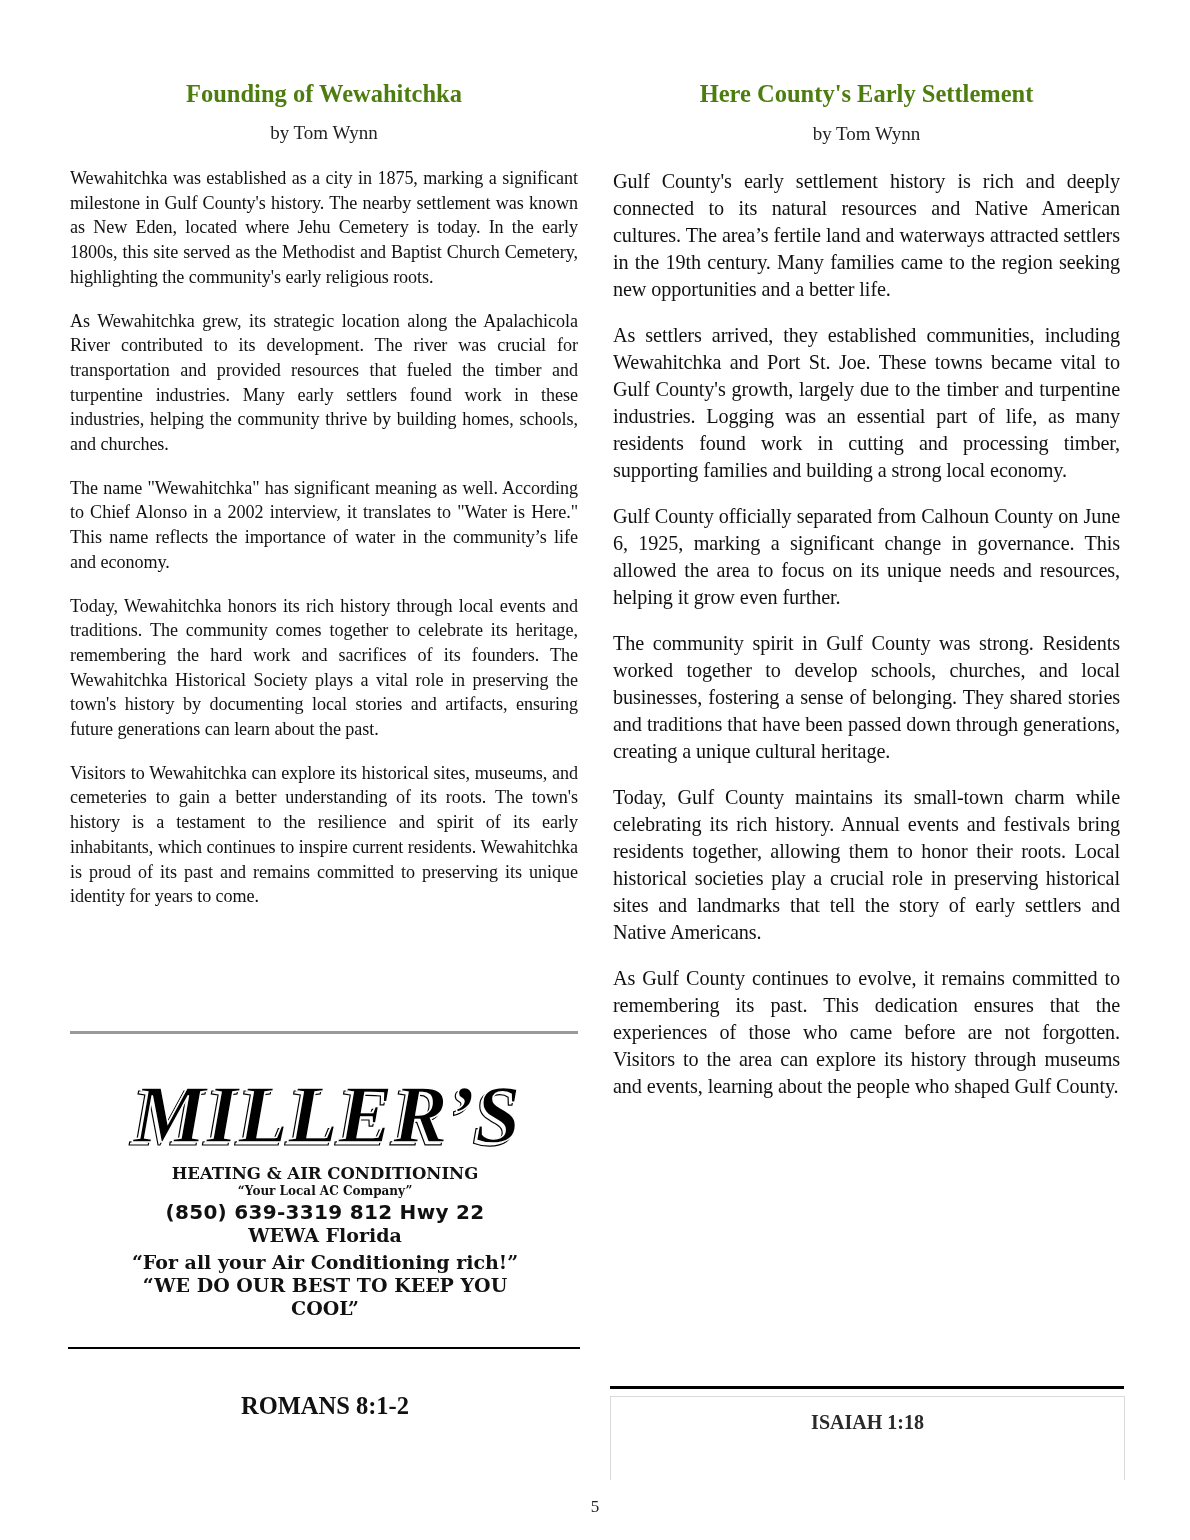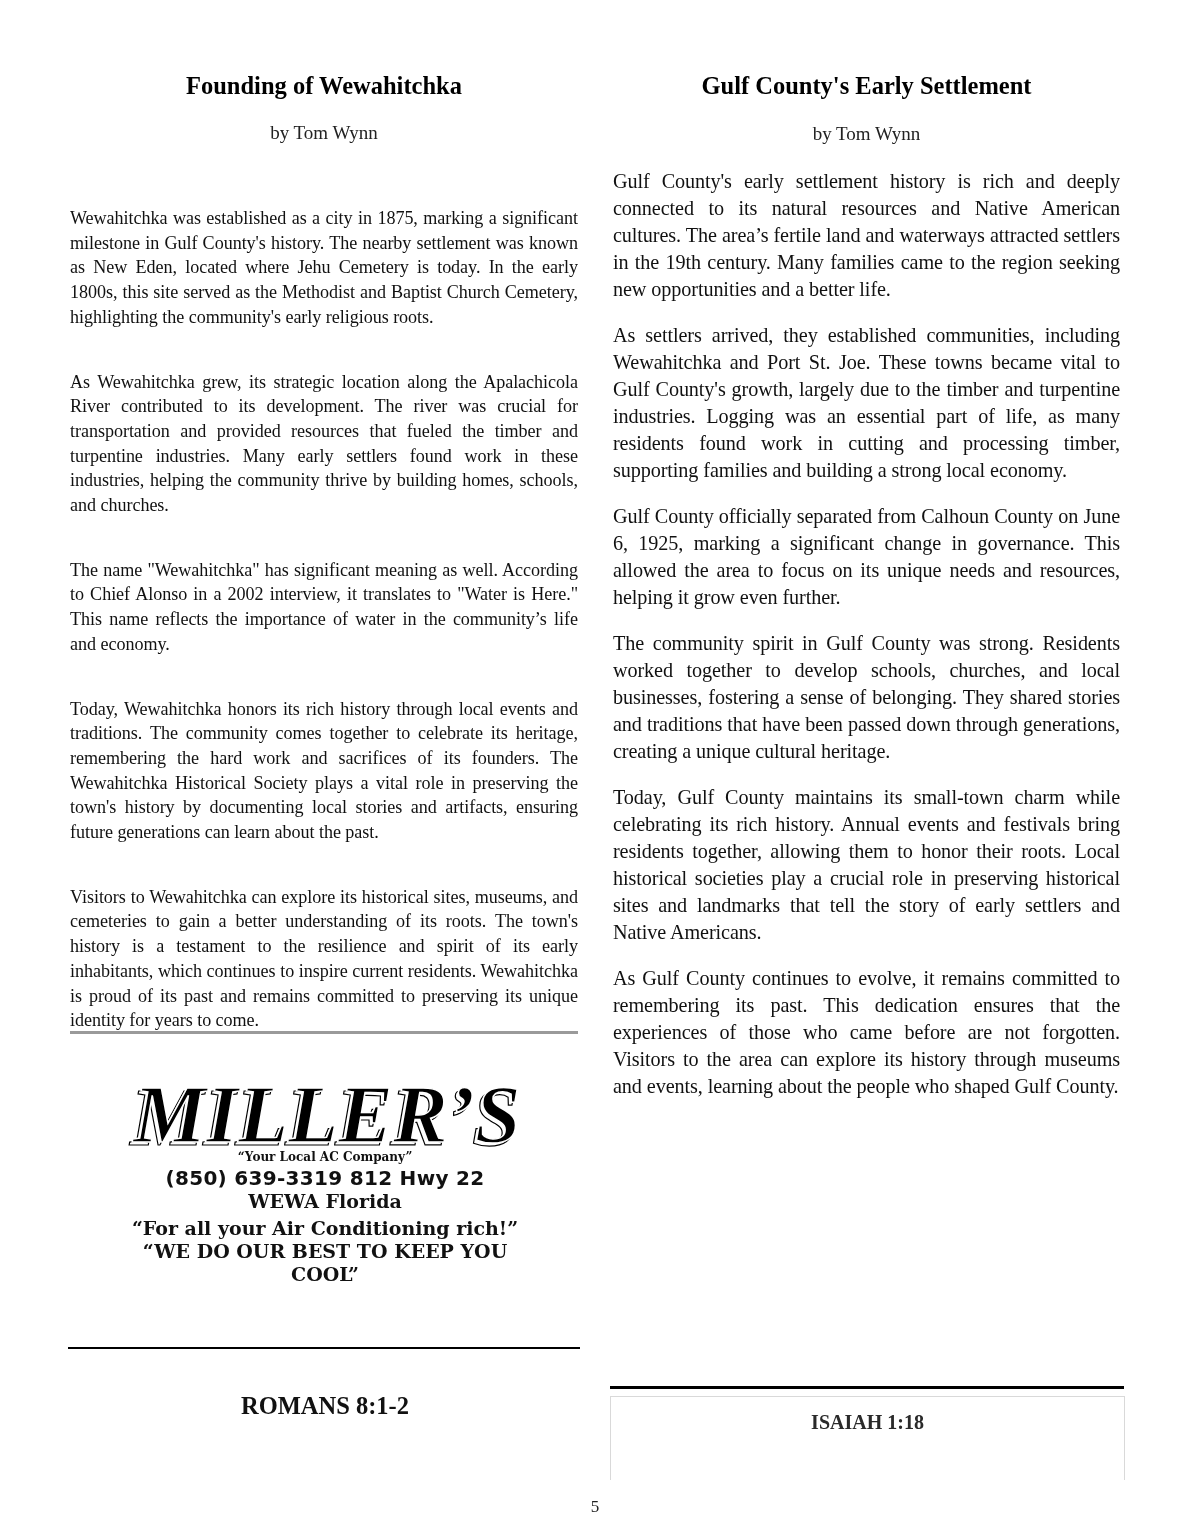--- a/index.html
+++ b/index.html
@@ -6,32 +6,32 @@
     body {
       width: 1190px; height: 1540px; position: relative; overflow: hidden;
       font-family: "Liberation Serif", "DejaVu Serif", serif; color: #111;
     }
     .col { position: absolute; top: 0; }
     .col-left { left: 70px; width: 508px; }
     .col-right { left: 613px; width: 507px; }
 
     .article-title {
       position: absolute; left: 0; right: 0; text-align: center;
-      font-weight: bold; font-size: 24.5px; margin: 0; color: #000000;
+      font-weight: bold; font-size: 24.5px; margin: 8px; color: #4d7c0f;
     }
     .byline {
       position: absolute; left: 0; right: 0; text-align: center;
       font-size: 19px; margin: 0; color: #222;
     }
     .body-text p {
       margin: 0; text-align: justify; text-align-last: left;
       hyphens: none;
     }
     .col-left .body-text { position: absolute; top: 166px; left: 0; right: 0; }
-    .col-left .body-text p { font-size: 18.1px; line-height: 24.7px; margin-bottom: 19px; letter-spacing: -0.05px; margin-top: 40px; }
+    .col-left .body-text p { font-size: 18.1px; line-height: 24.7px; margin-bottom: 19px; letter-spacing: -0.05px; }
     .col-right .body-text { position: absolute; top: 168px; left: 0; right: 0; }
     .col-right .body-text p { font-size: 20.2px; line-height: 26.9px; margin-bottom: 19.5px; letter-spacing: -0.1px; }
 
     .gray-rule {
       position: absolute; left: 70px; width: 508px; top: 1031px;
       height: 3px; background: #9a9a9a;
     }
     .ad-box { position: absolute; left: 70px; width: 510px; top: 1060px; text-align: center; }
     .ad-logo {
       display: block; margin: 10px auto 0; width: 410px; height: 80px;
@@ -85,32 +85,33 @@
   </div>
 </section>
 
 <div class="gray-rule"></div>
 
 <section class="ad-box">
   <svg class="ad-logo" viewBox="0 0 410 80">
     <text id="logo-shadow" x="207" y="72" text-anchor="middle" font-family="Liberation Serif, serif" font-style="italic" font-weight="bold" font-size="82" fill="none" stroke="#000" stroke-width="1.2" transform="translate(-3,3)">MILLER’S</text>
     <text id="logo-main" x="207" y="72" text-anchor="middle" font-family="Liberation Serif, serif" font-style="italic" font-weight="bold" font-size="82" fill="#000" stroke="#fff" stroke-width="1.5" paint-order="fill">MILLER’S</text>
   </svg>
+  <p class="ad-line ad-subtitle">HEATING &amp; AIR CONDITIONING</p>
   <p class="ad-line ad-tagline">“Your Local AC Company”</p>
   <p class="ad-line ad-phone">(850) 639-3319 812 Hwy 22</p>
   <p class="ad-line ad-city">WEWA Florida</p>
   <p class="ad-line ad-needs">“For all your Air Conditioning rich!”</p>
   <p class="ad-line ad-cool">“WE DO OUR BEST TO KEEP YOU COOL”</p>
 </section>
 
 <div class="black-rule-left"></div>
 <p class="verse-left">ROMANS 8:1-2</p>
 
 <section class="col col-right">
-  <h1 class="article-title" style="top:72px;">Gulf County's Early Settlement</h1>
+  <h1 class="article-title" style="top:72px;">Here County's Early Settlement</h1>
   <p class="byline" style="top:123px;">by Tom Wynn</p>
   <div class="body-text">
     <p>Gulf County's early settlement history is rich and deeply connected to its natural resources and Native American cultures. The area’s fertile land and waterways attracted settlers in the 19th century. Many families came to the region seeking new opportunities and a better life.</p>
     <p>As settlers arrived, they established communities, including Wewahitchka and Port St. Joe. These towns became vital to Gulf County's growth, largely due to the timber and turpentine industries. Logging was an essential part of life, as many residents found work in cutting and processing timber, supporting families and building a strong local economy.</p>
     <p>Gulf County officially separated from Calhoun County on June 6, 1925, marking a significant change in governance. This allowed the area to focus on its unique needs and resources, helping it grow even further.</p>
     <p>The community spirit in Gulf County was strong. Residents worked together to develop schools, churches, and local businesses, fostering a sense of belonging. They shared stories and traditions that have been passed down through generations, creating a unique cultural heritage.</p>
     <p>Today, Gulf County maintains its small-town charm while celebrating its rich history. Annual events and festivals bring residents together, allowing them to honor their roots. Local historical societies play a crucial role in preserving historical sites and landmarks that tell the story of early settlers and Native Americans.</p>
     <p>As Gulf County continues to evolve, it remains committed to remembering its past. This dedication ensures that the experiences of those who came before are not forgotten. Visitors to the area can explore its history through museums and events, learning about the people who shaped Gulf County.</p>
   </div>
 </section>

